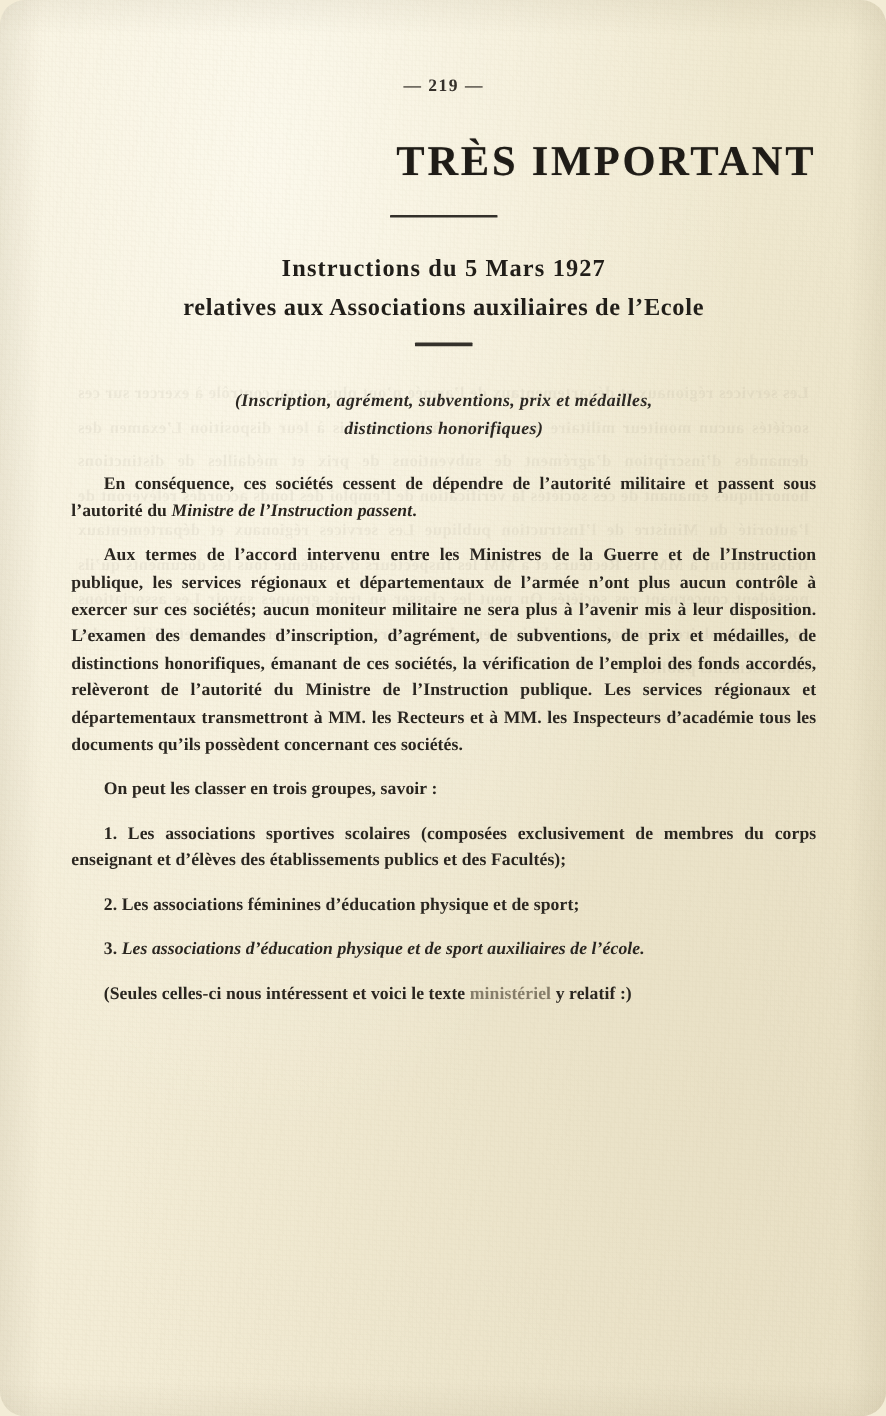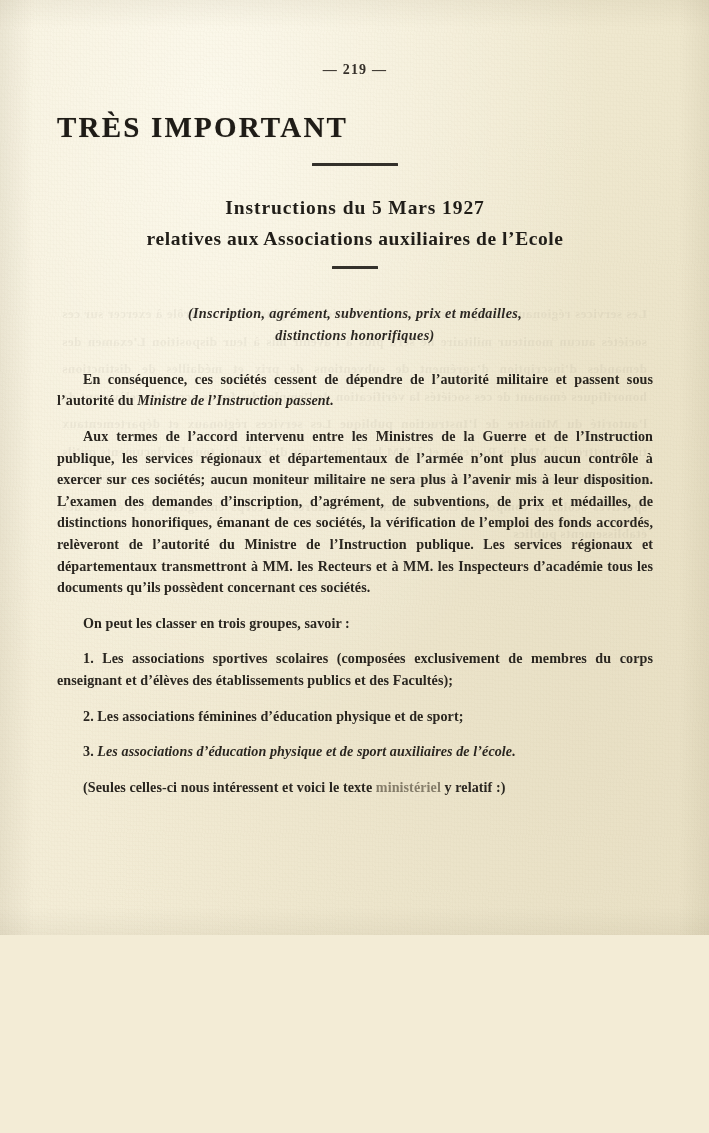--- a/index.html
+++ b/index.html
@@ -12,27 +12,28 @@
     overflow: hidden;
     background: #f3ecd6;
     font-family: "Liberation Serif", "DejaVu Serif", serif;
     color: #2b2721;
   }
 
   
   .page {
     position: relative;
     width: 709px;
-    height: 935px;
+    height: 1133px;
     box-sizing: border-box;
     background:
       radial-gradient(ellipse at 30% 12%, rgba(255,253,243,0.75) 0%, rgba(255,253,243,0) 55%),
       radial-gradient(ellipse at 82% 78%, rgba(226,216,188,0.45) 0%, rgba(226,216,188,0) 60%),
       linear-gradient(100deg, #f5efdb 0%, #f2ebd4 40%, #efe8cf 72%, #ece4c9 100%);
     overflow: hidden;
+    border-radius: 20px;
   }
   
   .grain {
     position: absolute;
     inset: 0;
     pointer-events: none;
     opacity: 0.5;
     background-image:
       repeating-linear-gradient(91deg, rgba(170,155,118,0.055) 0 1px, rgba(0,0,0,0) 1px 3px),
       repeating-linear-gradient(3deg, rgba(150,136,100,0.04) 0 1px, rgba(0,0,0,0) 1px 4px),
@@ -79,22 +80,22 @@
     text-align: center;
     font-size: 14px;
     font-weight: 700;
     letter-spacing: 1.2px;
     padding-top: 62px;
     color: #35302a;
   }
 
   
   .title {
-    text-align: left;
-    font-size: 29px;
+    text-align: right;
+    font-size: 34px;
     font-weight: 700;
     letter-spacing: 2.2px;
     margin-top: 33px;
     color: #1f1c17;
     text-shadow: 0 0 0.7px rgba(40,35,28,0.5);
   }
 
   .rule-long {
     width: 86px;
     height: 2.6px;

